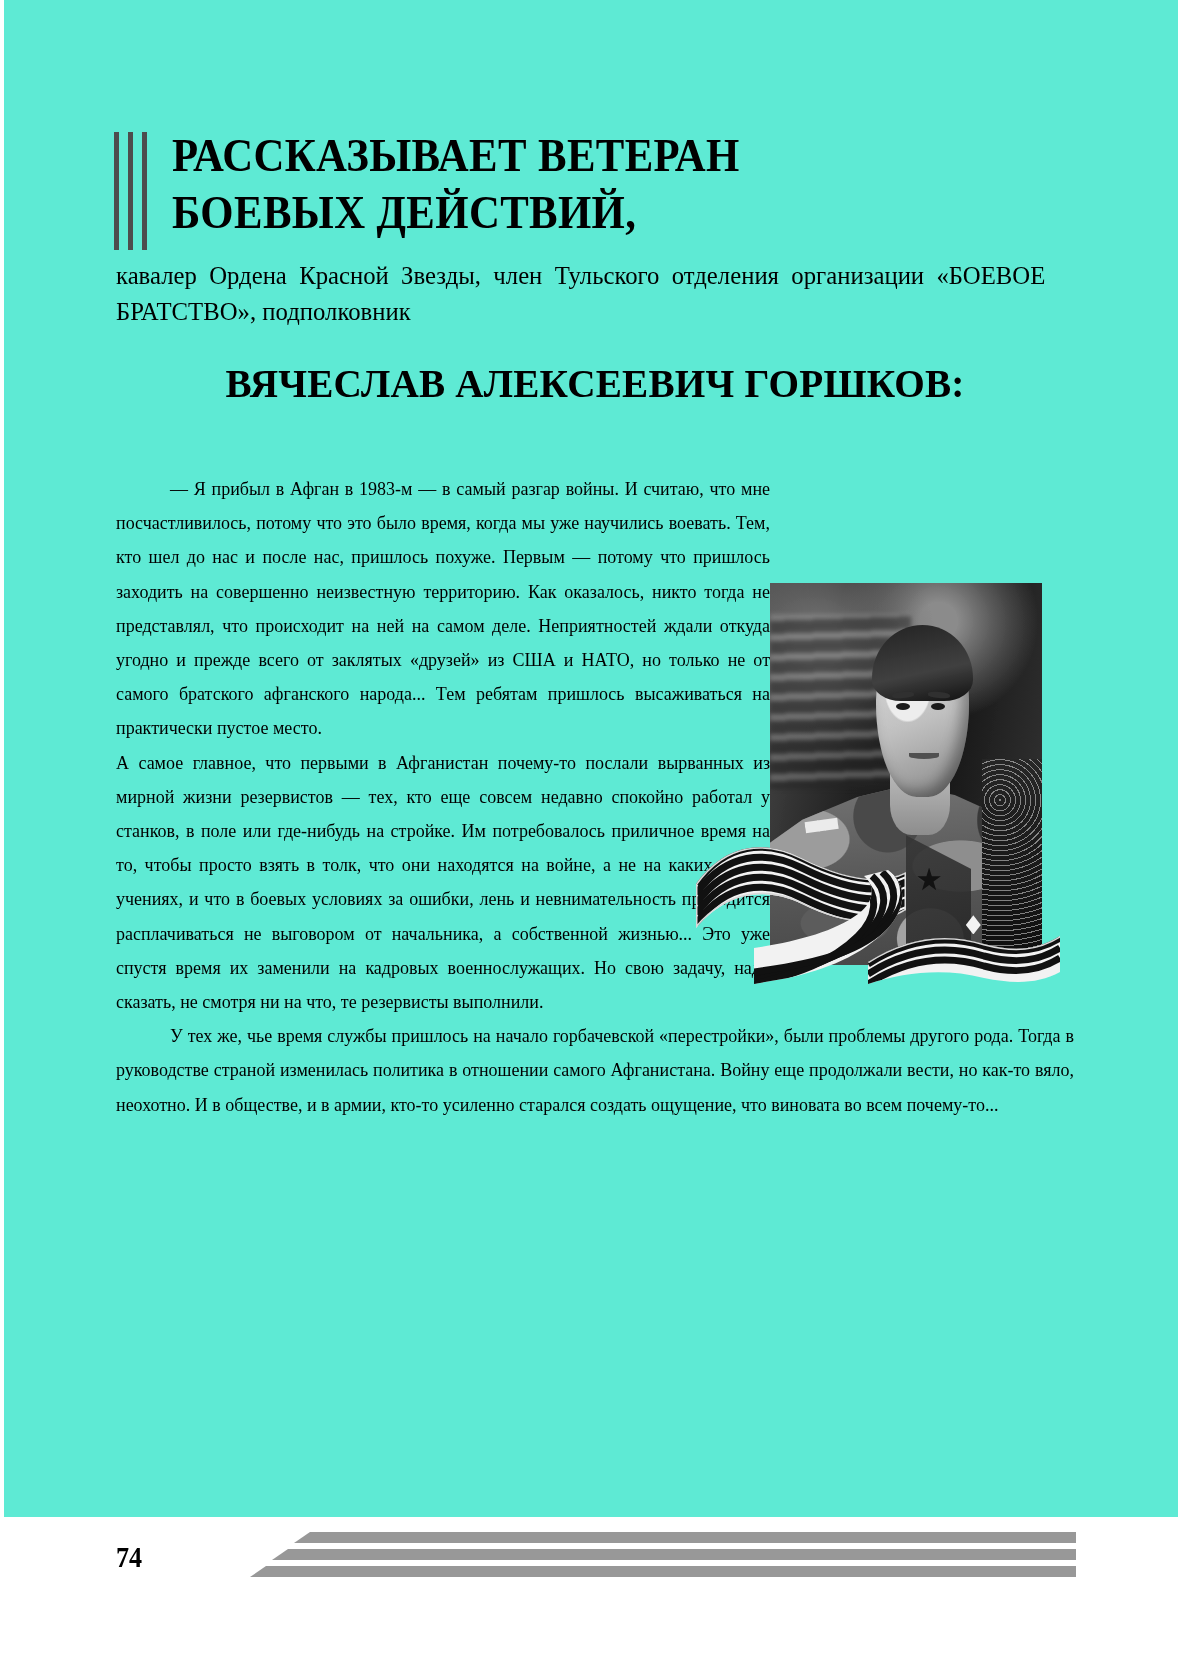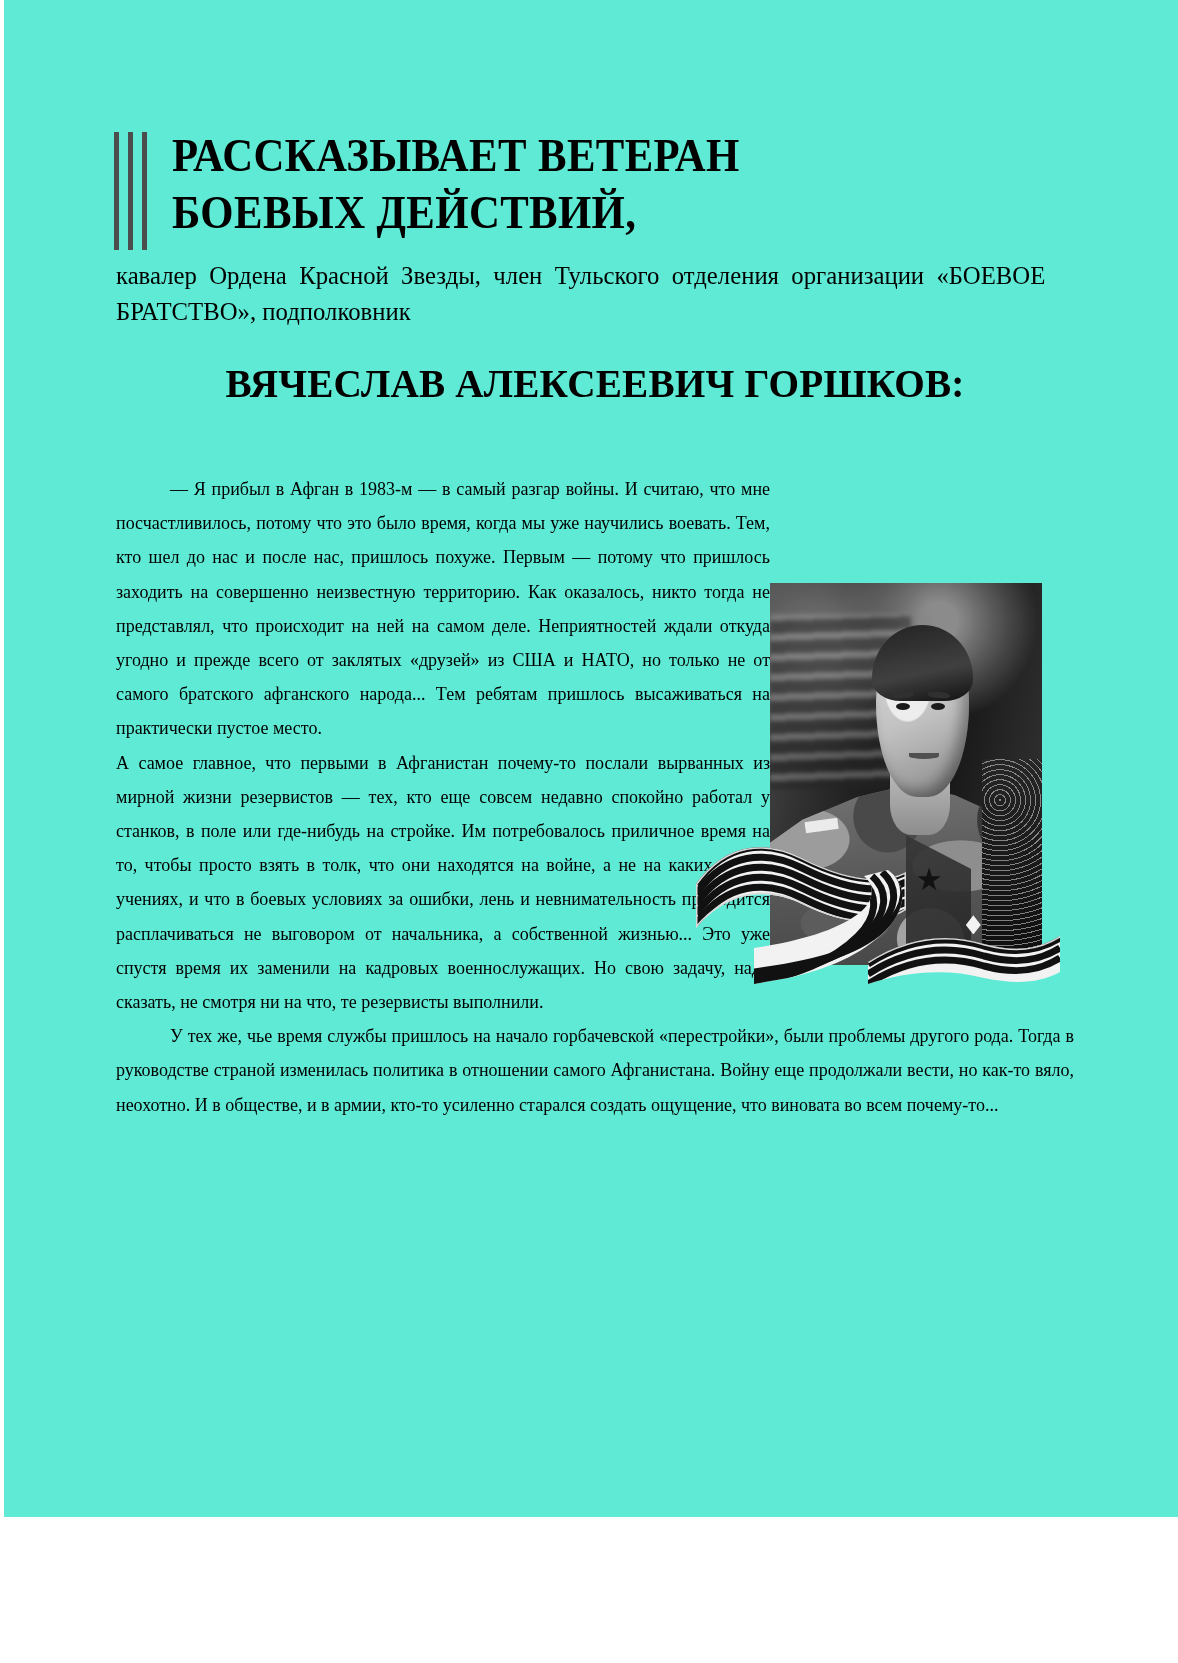--- a/index.html
+++ b/index.html
@@ -443,14 +443,22 @@
           <path d="M176,132 C214,108 252,102 292,114 C322,122 346,120 368,106" fill="none" stroke="#111" stroke-width="7"></path>
           <path d="M176,142 C214,118 252,112 292,124 C322,132 346,130 368,116" fill="none" stroke="#111" stroke-width="7"></path>
           <path d="M176,152 C214,128 252,122 292,134 C322,142 346,140 368,126" fill="none" stroke="#111" stroke-width="7"></path>
           <path d="M176,122 C214,98 252,92 292,104 C322,112 346,110 368,96" fill="none" stroke="#111" stroke-width="7"></path>
         </g>
         <path d="M176,130 C214,106 252,100 292,112 C322,120 346,118 368,104" fill="none" stroke="#d9d9d9" stroke-width="3"></path>
       </g>
     </svg>
   </div>
 
+  <div class="footer">
+    <div class="page-number">74</div>
+    <div class="footer-bars">
+      <span class="b1"></span>
+      <span class="b2"></span>
+      <span class="b3"></span>
+    </div>
+  </div>
 
 </div>
 
 </body></html>

